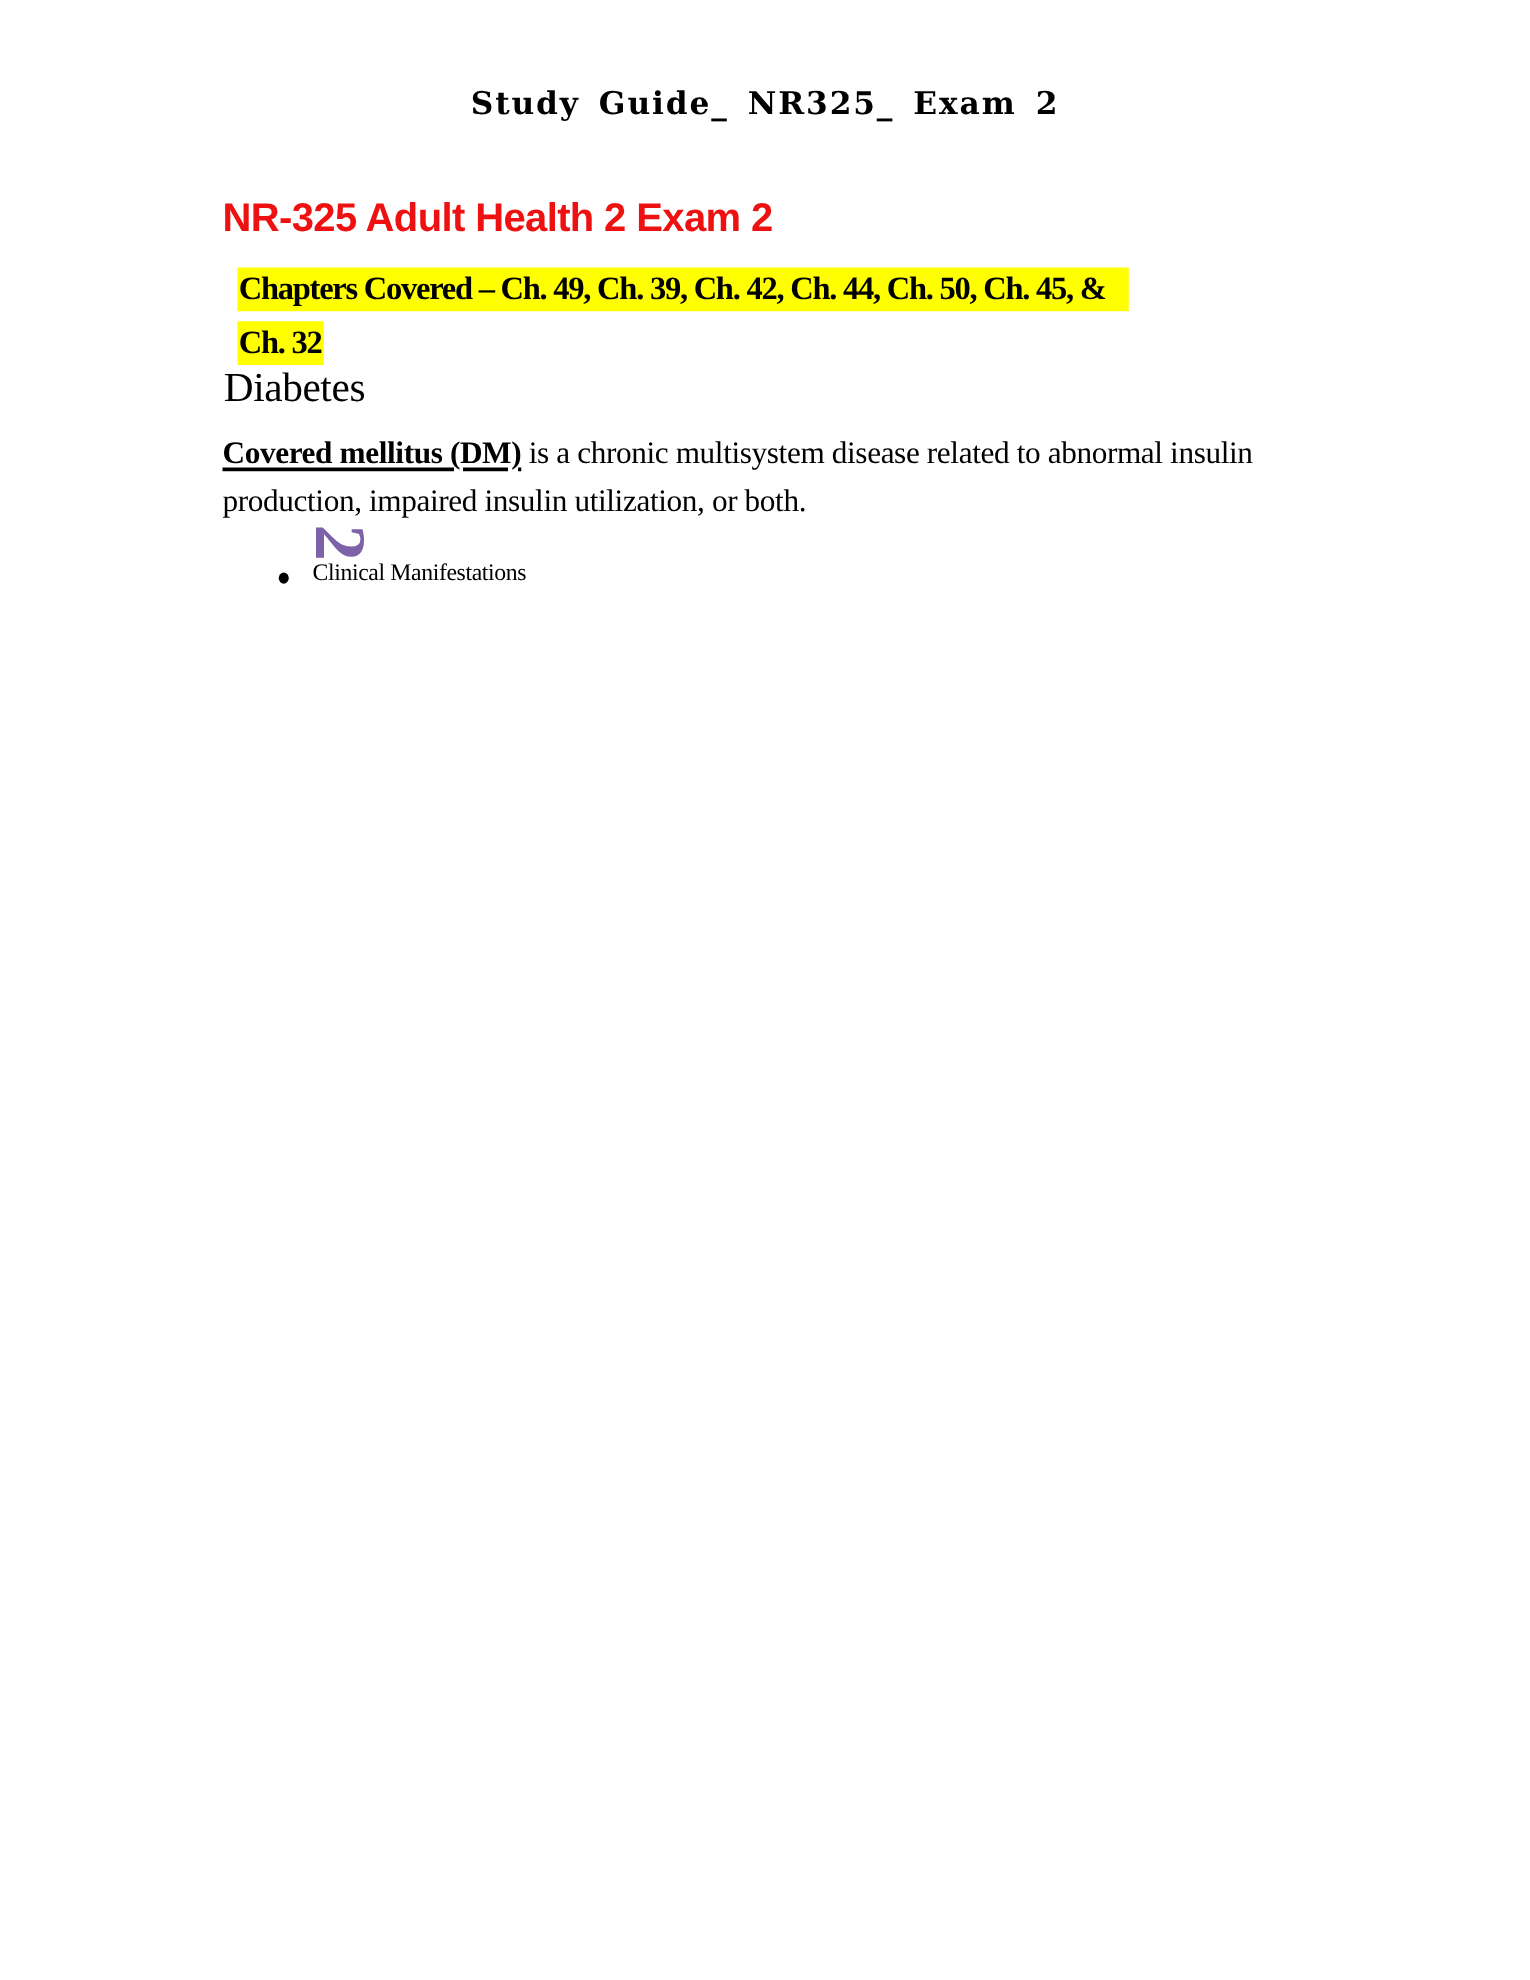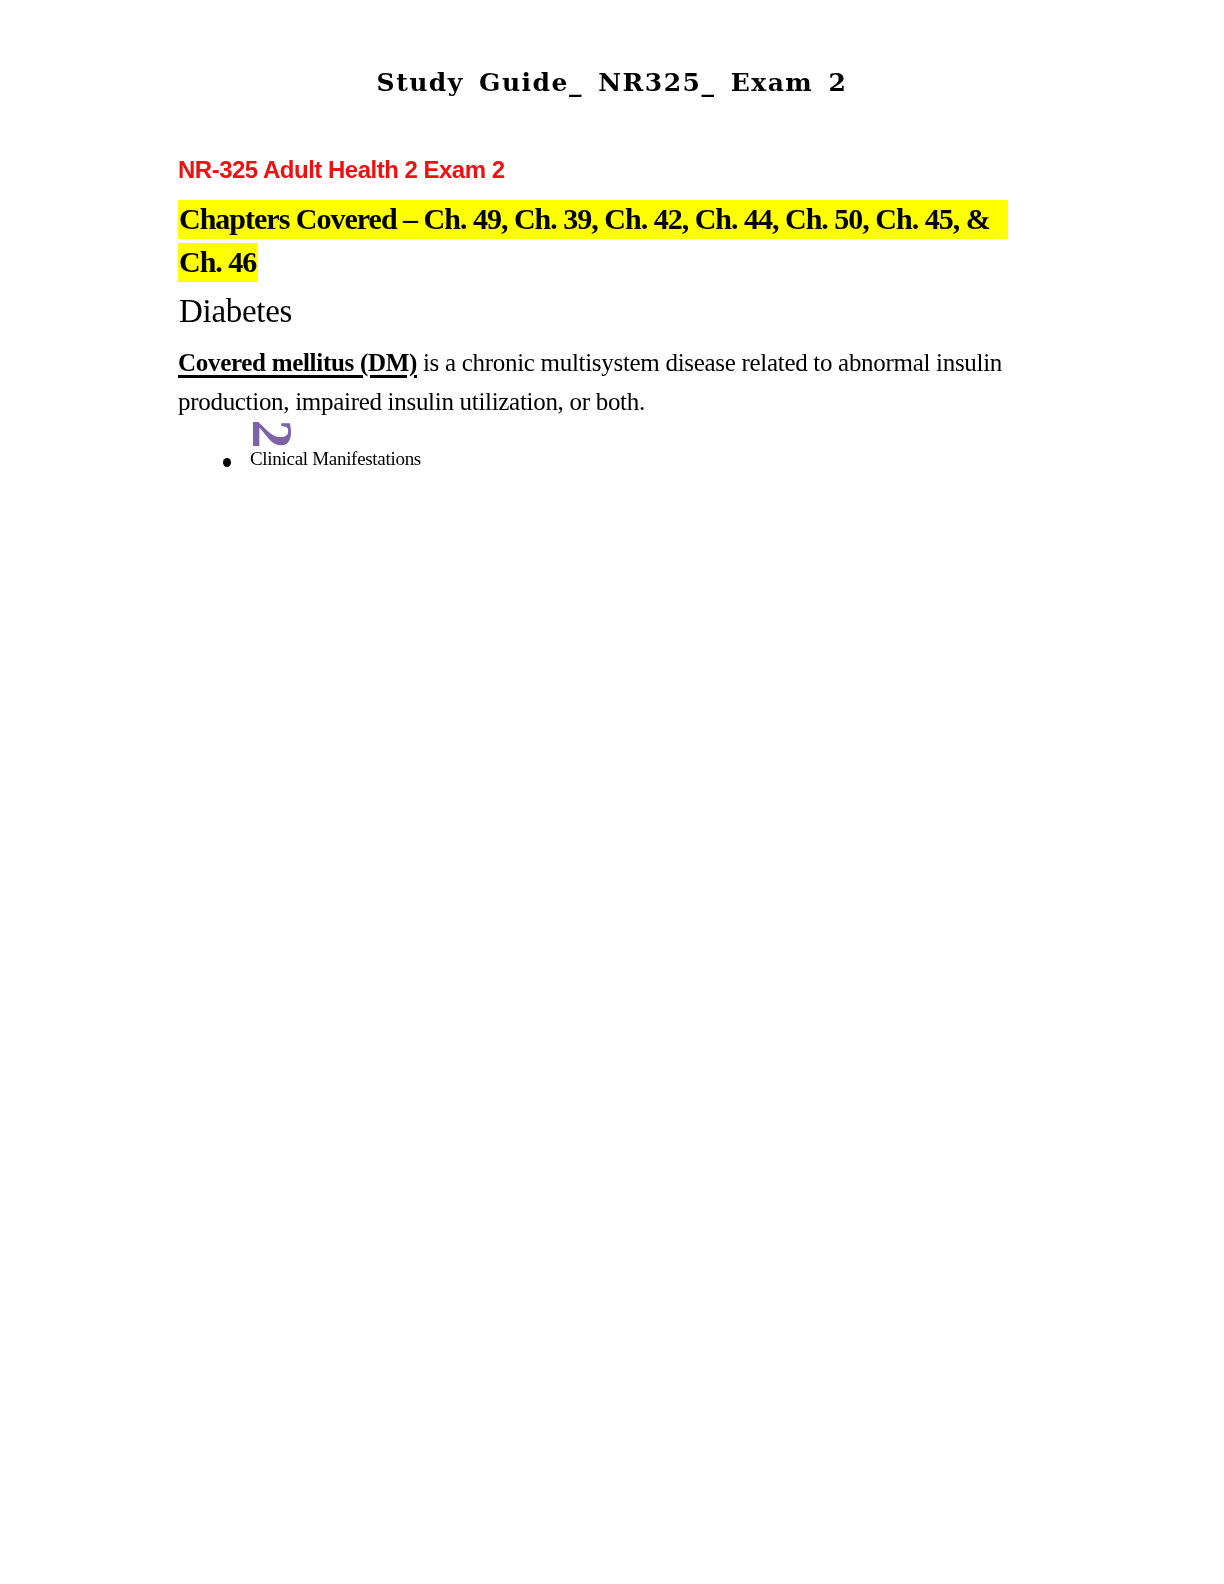--- a/index.html
+++ b/index.html
@@ -29,33 +29,33 @@
     word-spacing: 5px;
     line-height: 1.2;
   }
   .doc-title {
     position: absolute;
     top: 156px;
     left: 178px;
     margin: 0;
     font-family: "Liberation Sans", sans-serif;
     font-weight: bold;
-    font-size: 24px;
+    font-size: 32px;
     line-height: 1.15;
     letter-spacing: -0.5px;
     color: var(--title-red, #EE1111);
   }
   .chapters {
     position: absolute;
     top: 197px;
     left: 178px;
-    margin: 0;
+    margin: 12px;
     font-family: "Liberation Serif", serif;
     font-weight: bold;
-    font-size: 30px;
+    font-size: 26px;
     letter-spacing: -1px;
     line-height: 43px;
     white-space: nowrap;
   }
   .hl {
     background: var(--highlight-yellow, #FFFF00);
     padding: 2px 2px 4px 1px;
   }
   .hl-line1 {
     padding-right: 18px;
@@ -128,21 +128,21 @@
 </style>
 </head>
 <body>
 
 <div class="page">
 
   <div class="doc-header">Study Guide_ NR325_ Exam 2</div>
 
   <h1 class="doc-title">NR-325 Adult Health 2 Exam 2</h1>
 
-  <p class="chapters"><span class="hl hl-line1">Chapters Covered – Ch. 49, Ch. 39, Ch. 42, Ch. 44, Ch. 50, Ch. 45, &amp;</span><br><span class="hl">Ch. 46</span></p>
+  <p class="chapters"><span class="hl hl-line1">Chapters Covered – Ch. 49, Ch. 39, Ch. 42, Ch. 44, Ch. 50, Ch. 45, &amp;</span><br><span class="hl">Ch. 32</span></p>
 
   <p class="section-label">Diabetes</p>
 
   <p class="body-para"><span class="term">Covered mellitus (DM)</span><span> is a chronic multisystem disease related to abnormal insulin production, impaired insulin utilization, or both.</span></p>
 
   <div class="glyph-row">
     <span class="glyph">2</span>
   </div>
 
   <ul class="bullet-list">

